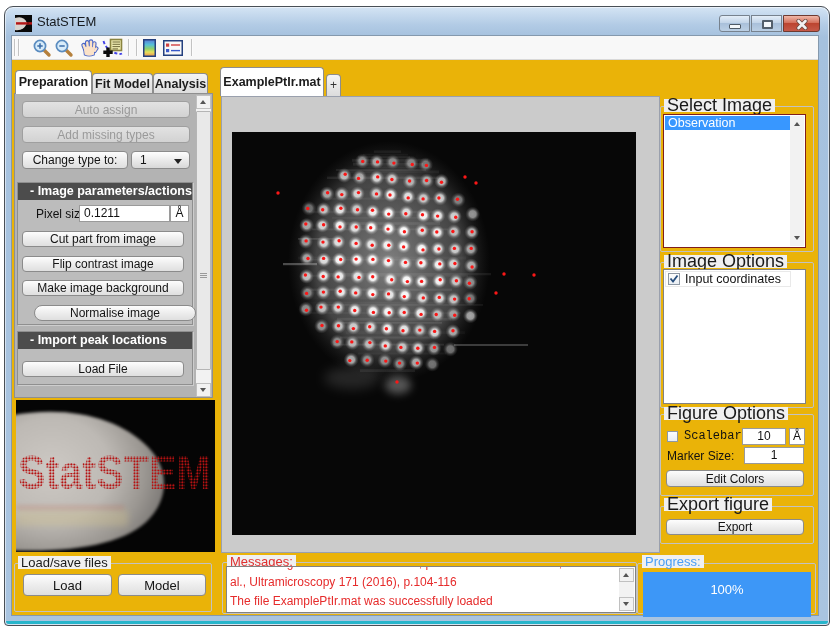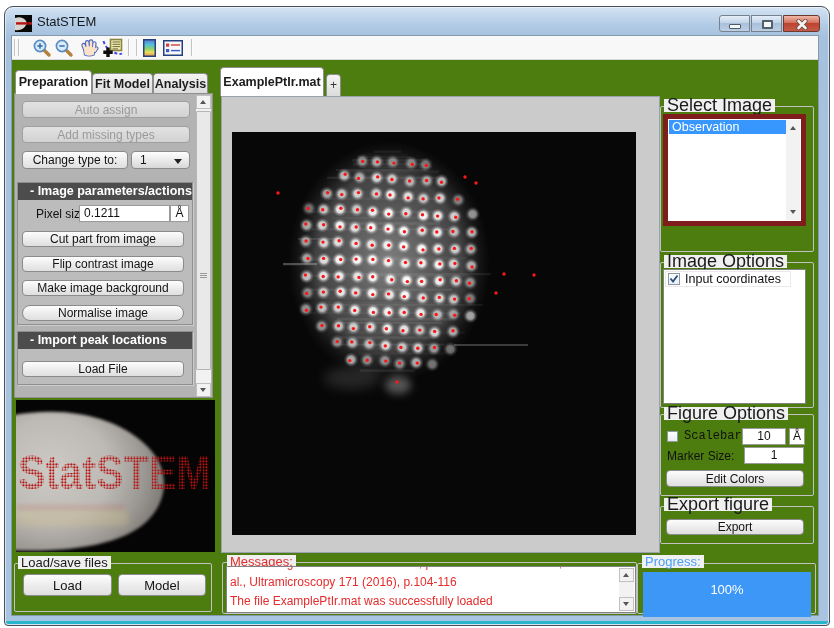--- a/index.html
+++ b/index.html
@@ -3,21 +3,21 @@
 <meta charset="utf-8">
 <style>
 *{margin:0;padding:0;box-sizing:border-box;}
 html,body{width:834px;height:628px;background:#fff;font-family:"Liberation Sans",sans-serif;overflow:hidden;}
 #stage{position:relative;width:834px;height:628px;}
 .abs{position:absolute;}
 .win{left:4px;top:6px;width:826px;height:620px;border:1px solid #494f56;border-radius:9px 9px 4px 4px;
  background:linear-gradient(180deg,#d4e4f4 0px,#b2cbe5 18px,#a5c1de 30px,#a9c4e0 100%);
  box-shadow:inset 0 0 0 1px rgba(255,255,255,0.55);}
 .teal{left:2px;right:2px;bottom:1px;height:3px;background:#27b5cb;border-radius:0 0 3px 3px;}
-.client{left:8px;top:29px;width:806px;height:579px;background:#4d7c0f;box-shadow:0 0 0 1px #8599ad;}
+.client{left:8px;top:29px;width:806px;height:579px;background:#eab308;box-shadow:0 0 0 1px #8599ad;}
 
 .toolbar{left:0px;top:0px;width:806px;height:24px;background:#f8f8f8;border-bottom:1px solid #d9d9d9;}
 .tsep{position:absolute;top:3px;height:17px;width:1px;background:#c3c3c3;box-shadow:1px 0 0 #fcfcfc;}
 
 .btn{position:absolute;background:linear-gradient(180deg,#fdfdfd,#ededed 50%,#dfdfdf);border:1px solid #8b8b8b;border-radius:4px;color:#141414;font-size:12px;text-align:center;}
 .btn.dis{background:linear-gradient(180deg,#e2e2e2,#d2d2d2);border-color:#9f9f9f;color:#9a9a9a;}
 .hdr{position:absolute;background:#4c4c4c;color:#fff;font-size:12.5px;font-weight:bold;padding-left:12px;}
 .edit{position:absolute;background:#fff;border:1px solid #9a9a9a;font-size:12px;color:#111;}
 .grp{position:absolute;border:1px solid #c2c2c2;border-radius:2px;}
 .glb{position:absolute;background:#f0f0f0;font-size:18px;color:#1a1a1a;padding:0 3px;line-height:13px;}
@@ -129,21 +129,21 @@
   <div class="arr" style="right:7px;top:7px;border-left:4px solid transparent;border-right:4px solid transparent;border-top:5px solid #222;"></div>
 </div>
 <div class="sect" style="left:5px;top:146px;width:176px;height:143px;z-index:4;">
   <div class="hdr" style="left:0;top:0;width:174px;height:17px;line-height:17px;">- Image parameters/actions</div>
   <div class="lbl" style="left:12px;top:24px;margin-left:6px;">Pixel size:</div>
   <div class="edit" style="left:61px;top:22px;width:91px;height:17px;line-height:15px;padding-left:4px;">0.1211</div>
   <div class="edit" style="left:152px;top:22px;width:19px;height:17px;line-height:15px;text-align:center;font-size:12px;">Å</div>
   <div class="btn" style="left:4px;top:48px;width:162px;height:16px;line-height:15px;">Cut part from image</div>
   <div class="btn" style="left:4px;top:73px;width:162px;height:16px;line-height:15px;">Flip contrast image</div>
   <div class="btn" style="left:4px;top:97px;width:162px;height:16px;line-height:15px;">Make image background</div>
-  <div class="btn" style="left:4px;top:122px;width:162px;height:16px;line-height:15px;border-radius:8px;">Normalise image</div>
+  <div class="btn" style="left:16px;top:122px;width:162px;height:16px;line-height:15px;border-radius:8px;">Normalise image</div>
 </div>
 <div class="sect" style="left:5px;top:295px;width:176px;height:54px;z-index:4;">
   <div class="hdr" style="left:0;top:0;width:174px;height:17px;line-height:17px;">- Import peak locations</div>
   <div class="btn" style="left:4px;top:29px;width:162px;height:16px;line-height:15px;">Load File</div>
 </div>
 <div class="sbar" style="left:184px;top:59px;width:15px;height:302px;border:none;background:#f2f2f2;z-index:4;">
   <div class="abs" style="left:0;top:0;width:15px;height:14px;background:#f2f2f2;border:1px solid #c0c0c0;"></div>
   <div class="arr" style="left:4px;top:5px;border-left:3.5px solid transparent;border-right:3.5px solid transparent;border-bottom:4px solid #555;"></div>
   <div class="abs" style="left:0px;top:16px;width:15px;height:259px;background:#e9e9e9;border:1px solid #b5b5b5;border-radius:1px;"></div>
   <div class="abs" style="left:4px;top:178px;width:7px;height:1px;background:#9a9a9a;box-shadow:0 2px 0 #9a9a9a,0 4px 0 #9a9a9a;"></div>
@@ -478,21 +478,21 @@
             <circle cx="302.0" cy="143.0" r="1.7" fill="#fb1717"></circle>
             <circle cx="264.0" cy="161.0" r="1.7" fill="#fb1717"></circle>
             <circle cx="165.0" cy="250.0" r="1.7" fill="#fb1717"></circle>
             <circle cx="244.0" cy="51.0" r="1.7" fill="#fb1717"></circle>
             <circle cx="233.0" cy="45.0" r="1.7" fill="#fb1717"></circle>
           </svg></div>
 </div>
 
   <div class="grp" style="left:648px;top:70px;width:154px;height:146px;"></div>
 <div class="glb" style="left:652px;top:63px;">Select Image</div>
-<div class="abs" style="left:651px;top:78px;width:143px;height:112px;background:#fff;border:5px solid #7f1d1d;">
+<div class="abs" style="left:651px;top:78px;width:143px;height:134px;background:#fff;border:1px solid #7f1d1d;">
   <div class="abs" style="left:1px;top:1px;width:126px;height:14px;background:#3897ff;color:#fff;font-size:12.5px;line-height:14px;padding-left:3px;">Observation</div>
   <div class="abs" style="right:1px;top:1px;bottom:1px;width:14px;background:#f2f2f2;">
     <div class="arr" style="left:4px;top:6px;border-left:3.5px solid transparent;border-right:3.5px solid transparent;border-bottom:4px solid #555;"></div>
     <div class="arr" style="left:4px;bottom:6px;border-left:3.5px solid transparent;border-right:3.5px solid transparent;border-top:4px solid #555;"></div>
   </div>
 </div>
 <div class="grp" style="left:648px;top:226px;width:154px;height:146px;"></div>
 <div class="glb" style="left:652px;top:219px;">Image Options</div>
 <div class="abs" style="left:651px;top:233px;width:143px;height:135px;background:#fff;border:1px solid #828282;">
   <div class="abs" style="left:1px;top:1px;width:126px;height:16px;background:#fff;border:1px solid #e9e9e9;"></div>

